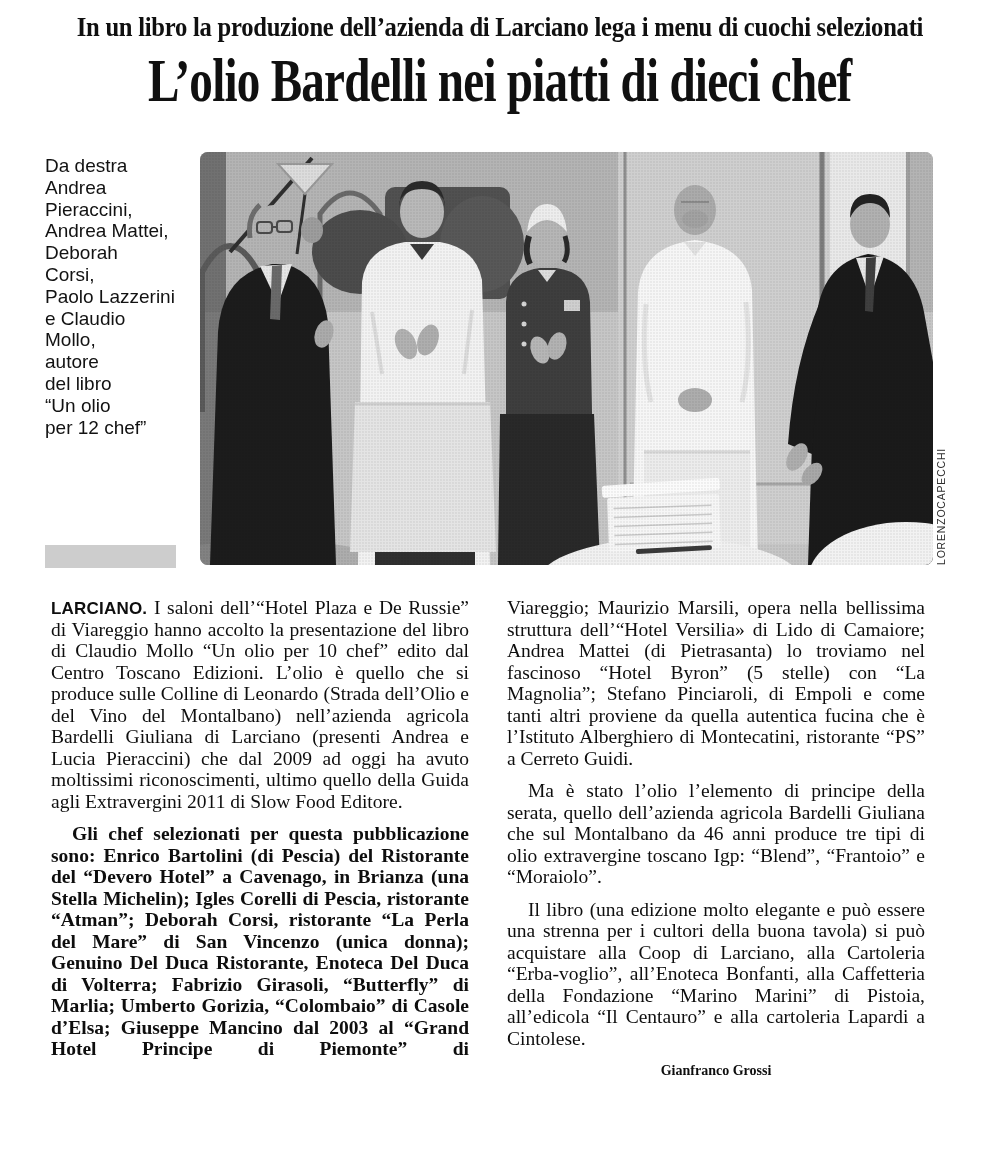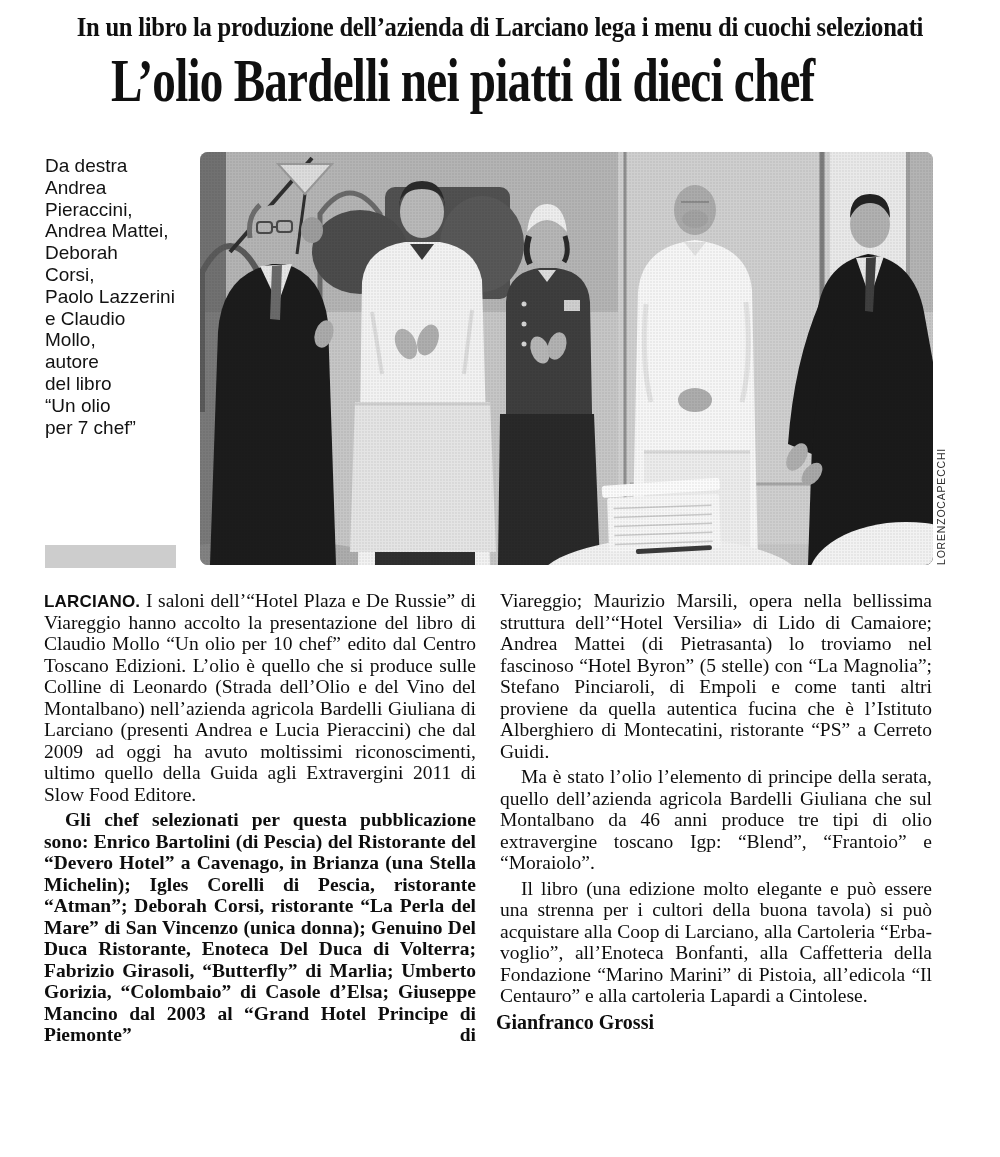--- a/index.html
+++ b/index.html
@@ -7,21 +7,21 @@
     position:relative; width:1000px; height:1157px;
     background:#ffffff; color:#101010; overflow:hidden;
     font-family:"Liberation Serif", serif;
   }
   .kicker-wrap { position:absolute; top:12px; left:0; width:1000px; text-align:center; }
   .kicker {
     margin:0; display:inline-block; white-space:nowrap;
     font:bold 28px/1.1 "Liberation Serif", serif;
     letter-spacing:-0.3px; transform:scaleX(0.88); transform-origin:center;
   }
-  .headline-wrap { position:absolute; top:48px; left:0; width:1000px; text-align:left; }
+  .headline-wrap { position:absolute; top:48px; left:0; width:1000px; text-align:center; }
   .headline {
     margin:0; display:inline-block; white-space:nowrap;
     font:bold 62px/1.06 "Liberation Serif", serif;
     letter-spacing:-1px; transform:scaleX(0.76); transform-origin:center;
   }
   .caption {
     position:absolute; left:45px; top:155px; width:150px;
     font:19px/21.8px "Liberation Sans", sans-serif;
     white-space:pre-line; color:#121212;
   }
@@ -41,28 +41,28 @@
     font:10.5px "Liberation Sans", sans-serif; letter-spacing:0.8px; color:#2e2e2e;
     writing-mode:vertical-rl; transform:rotate(180deg); text-align:left;
   }
   .body {
     position:absolute; left:40px; top:586px; width:896px;
     display:flex; gap:16px;
     font:19.5px/21.5px "Liberation Serif", serif;
     text-align:justify; color:#0e0e0e;
   }
   .col { width:440px; }
-  .para { margin:4px; text-indent:21px; }
+  .para { margin:11px; text-indent:21px; }
   .para.first, .para.noindent { text-indent:0; }
   .para.cont { text-align-last:justify;font-weight:bold; }
   .dateline {
     font:bold 17px/1 "Liberation Sans", sans-serif; letter-spacing:0.2px;
   }
   .byline {
-    margin:5px 0 0; text-align:left; font-weight:bold; font-size:20px;
+    margin:5px 0 0; text-align:center; font-weight:bold; font-size:14px;
   }
 </style>
 </head>
 <body>
 
 <div class="page">
 
   <div class="kicker-wrap">
     <h2 class="kicker">In un libro la produzione dell’azienda di Larciano lega i menu di cuochi selezionati</h2>
   </div>
@@ -76,21 +76,21 @@
 Pieraccini,
 Andrea Mattei,
 Deborah
 Corsi,
 Paolo Lazzerini
 e Claudio
 Mollo,
 autore
 del libro
 “Un olio
-per 7 chef”</div>
+per 12 chef”</div>
 
   <div class="caption-bar"></div>
 
   <figure class="photo">
     <svg viewBox="0 0 733 413" xmlns="http://www.w3.org/2000/svg">
       <defs>
         <pattern id="ht" width="3" height="3" patternUnits="userSpaceOnUse">
           <circle cx="1" cy="1" r="0.65" fill="#000"></circle>
         </pattern>
       </defs>

